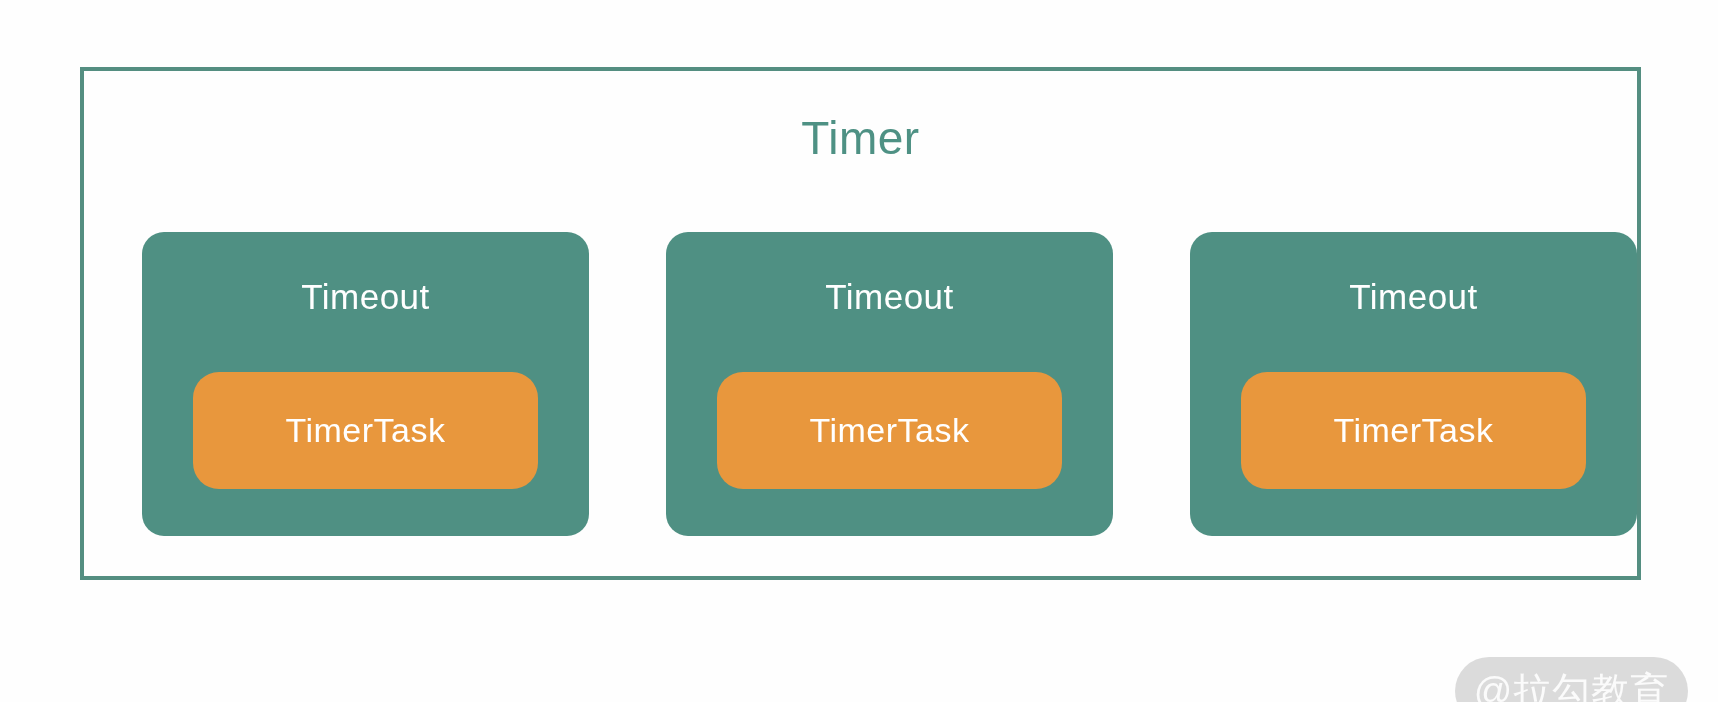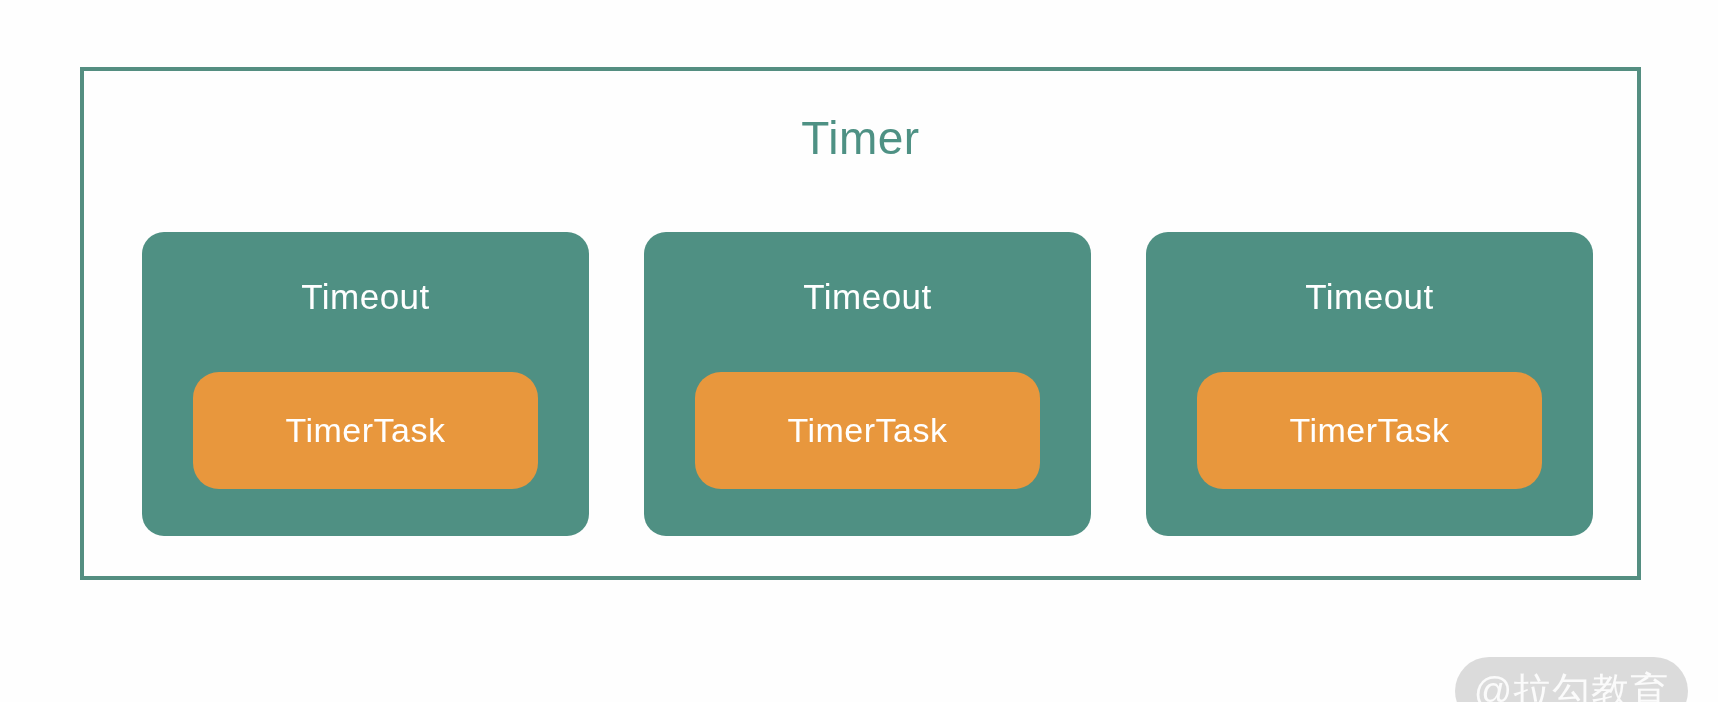--- a/index.html
+++ b/index.html
@@ -39,21 +39,21 @@
     color: #4e9184;
     letter-spacing: 0.5px;
   }
   
   .timeout-row {
     position: absolute;
     left: 58px;
     top: 161px;
     display: flex;
     flex-direction: row;
-    gap: 55px;
+    gap: 77px;
   }
   .timeout-box {
     width: 447px;
     height: 304px;
     background: #4f9083;
     border-radius: 22px;
     display: flex;
     flex-direction: column;
     align-items: center;
   }

